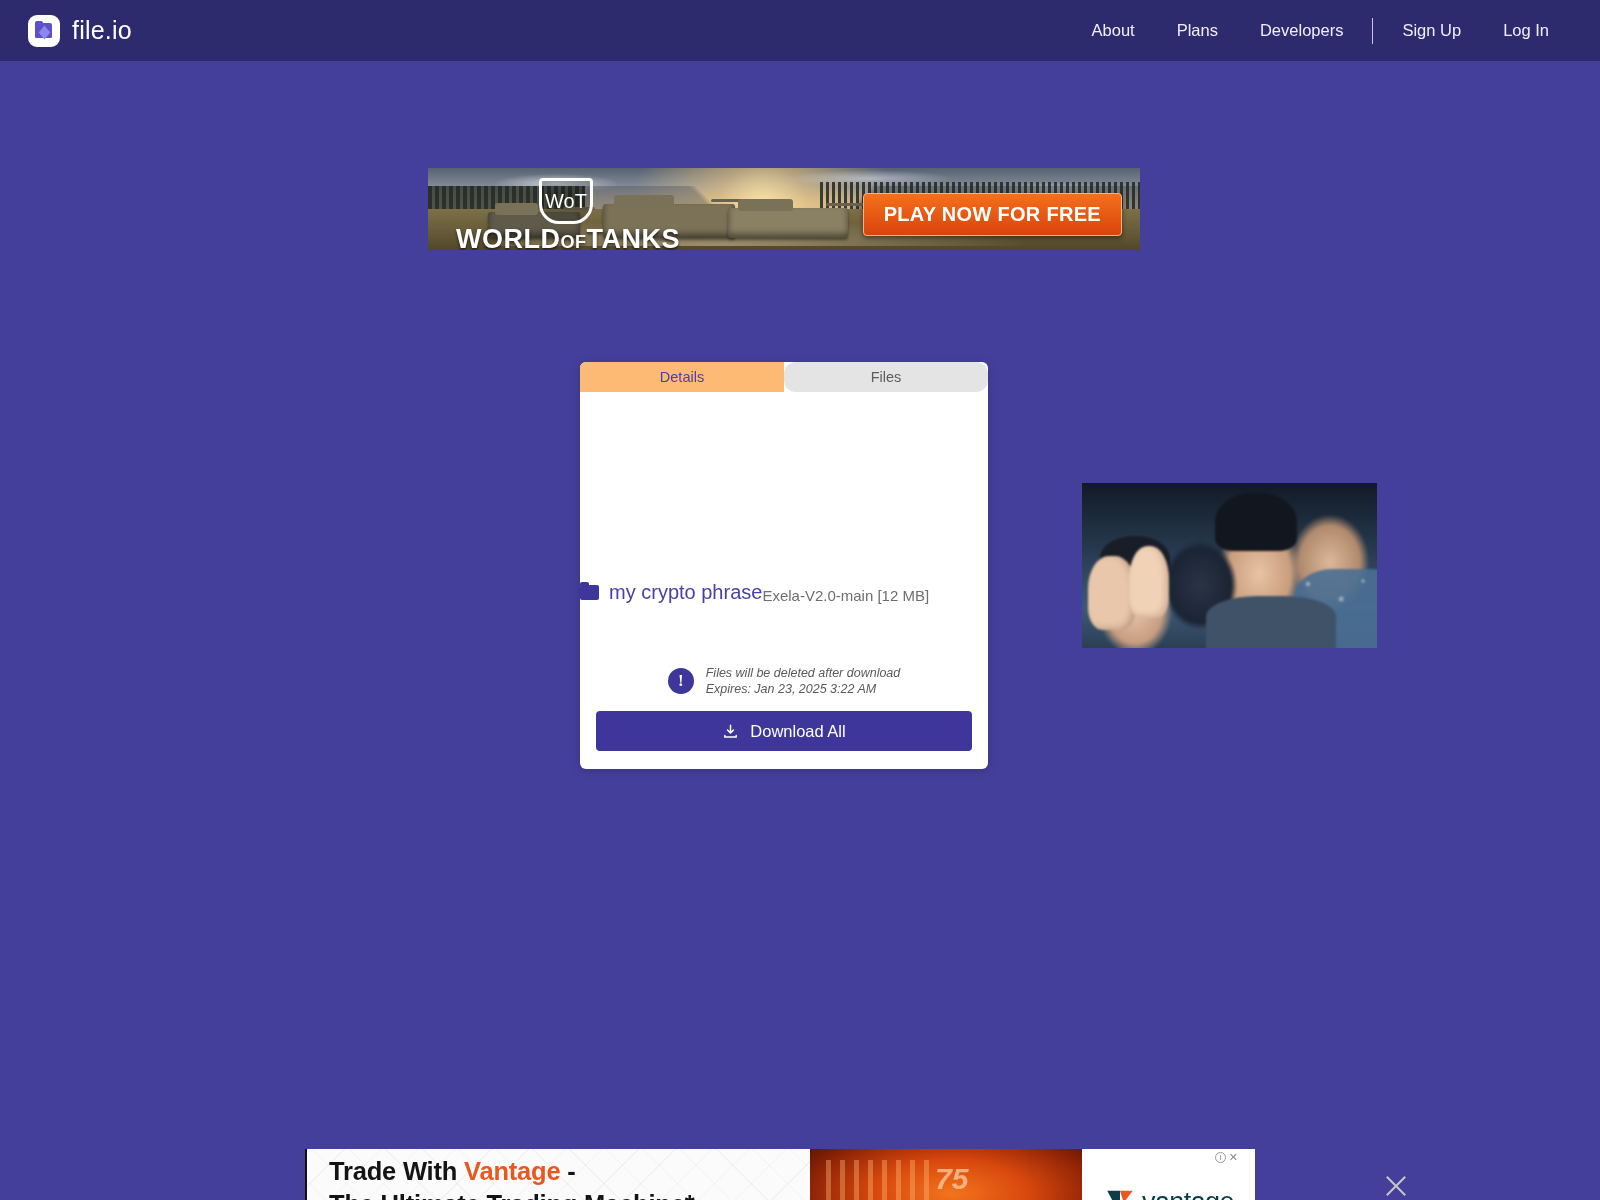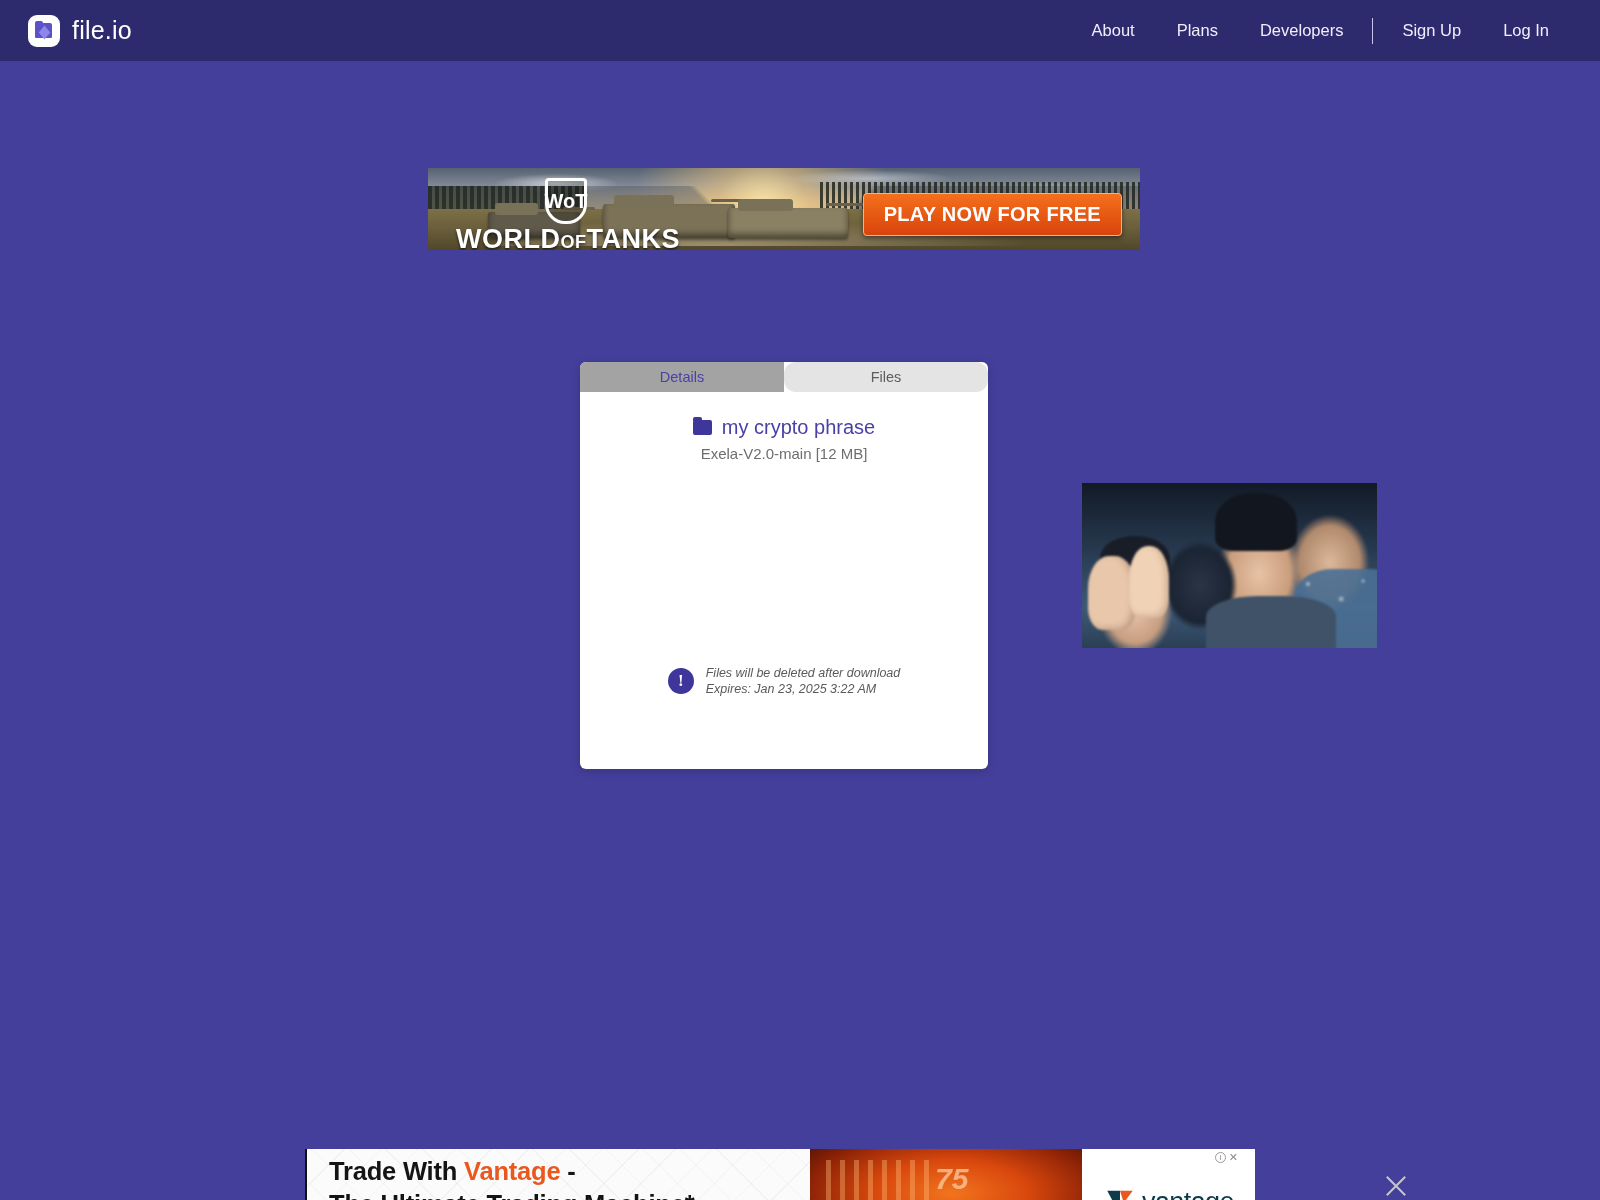--- a/index.html
+++ b/index.html
@@ -129,24 +129,24 @@
     width: 34%; height: 3px; background: #6a6250; border-radius: 2px;
   }
   .t1 { left: 60px; width: 92px; height: 26px; background:#5f5a49; }
   .t2 { left: 175px; width: 132px; height: 34px; background:#7b7257; }
   .t3 { left: 300px; width: 120px; height: 30px; background:#8a8064; }
   .wot-logo {
     position: absolute; left: 28px; top: 10px; width: 220px; color: #fff;
     text-align: center;
   }
   .wot-shield {
-    width: 42px; height: 46px; margin: 0 auto 2px;
+    width: 54px; height: 46px; margin: 0 auto 2px;
     border: 3px solid #fff; border-radius: 4px 4px 20px 20px;
     display: flex; align-items: center; justify-content: center;
-    font-weight: bold; font-size: 20px; line-height: 1;
+    font-weight: normal; font-size: 20px; line-height: 1;
     background: rgba(0,0,0,.18);
   }
   .wot-word {
     font-size: 27px; font-weight: bold; letter-spacing: 0.5px;
     text-shadow: 0 2px 3px rgba(0,0,0,.6); line-height: 1;
     white-space: nowrap;
   }
   .wot-word .sm { font-size: 18px; }
   .wot-cta {
     position: absolute; right: 18px; top: 25px;
@@ -164,25 +164,25 @@
     width: 408px; height: 407px;
     background: #ffffff; border-radius: 6px;
     box-shadow: 0 2px 10px rgba(0,0,0,.18);
     overflow: hidden;
   }
   .tabs { display: flex; height: 30px; }
   .tab {
     flex: 1; display: flex; align-items: center; justify-content: center;
     font-size: 14.5px; cursor: pointer;
   }
-  .tab.active { background: #a3a3a3; color: #4a41a8; }
+  .tab.active { background: #fdba74; color: #4a41a8; }
   .tab.inactive { background: #e4e4e4; color: #5d5d5d; border-radius: 12px; }
   .card-body {
     padding: 24px 0 0 0; height: 377px; position: relative;
-    display: flex; flex-direction: column; align-items: center;
+    display: flex; align-items: center;
   }
   .file-title {
     display: flex; align-items: center; gap: 10px;
     font-size: 20px; color: #4a41a8; font-weight: 400;
   }
   .folder-icon {
     width: 19px; height: 15px; background: #3e369a;
     border-radius: 2px; position: relative; flex: none;
   }
   .folder-icon::before {
@@ -390,20 +390,27 @@
       <div class="file-sub">Exela-V2.0-main [12 MB]</div>
 
       <div class="notice">
         <span class="notice-icon">!</span>
         <span class="notice-text">
           <span>Files will be deleted after download</span><br>
           <span>Expires: Jan 23, 2025 3:22 AM</span>
         </span>
       </div>
 
+      <button class="download-btn">
+        <svg class="dl-icon" viewBox="0 0 24 24">
+          <path d="M12 3v9.5M12 14l-4.2-4.2M12 14l4.2-4.2" fill="none" stroke="#fff" stroke-width="2.1" stroke-linecap="round" stroke-linejoin="round"></path>
+          <path d="M4 17.5v2.2h16v-2.2" fill="none" stroke="#fff" stroke-width="2.1" stroke-linecap="round"></path>
+        </svg>
+        <span>Download All</span>
+      </button>
     </div>
   </div>
 
   <div class="media">
     <div class="crowd"></div>
     <div class="hair2"></div>
     <div class="hair1"></div>
     <div class="shirt2"></div>
     <div class="pattern"></div>
     <div class="shirt1"></div>

